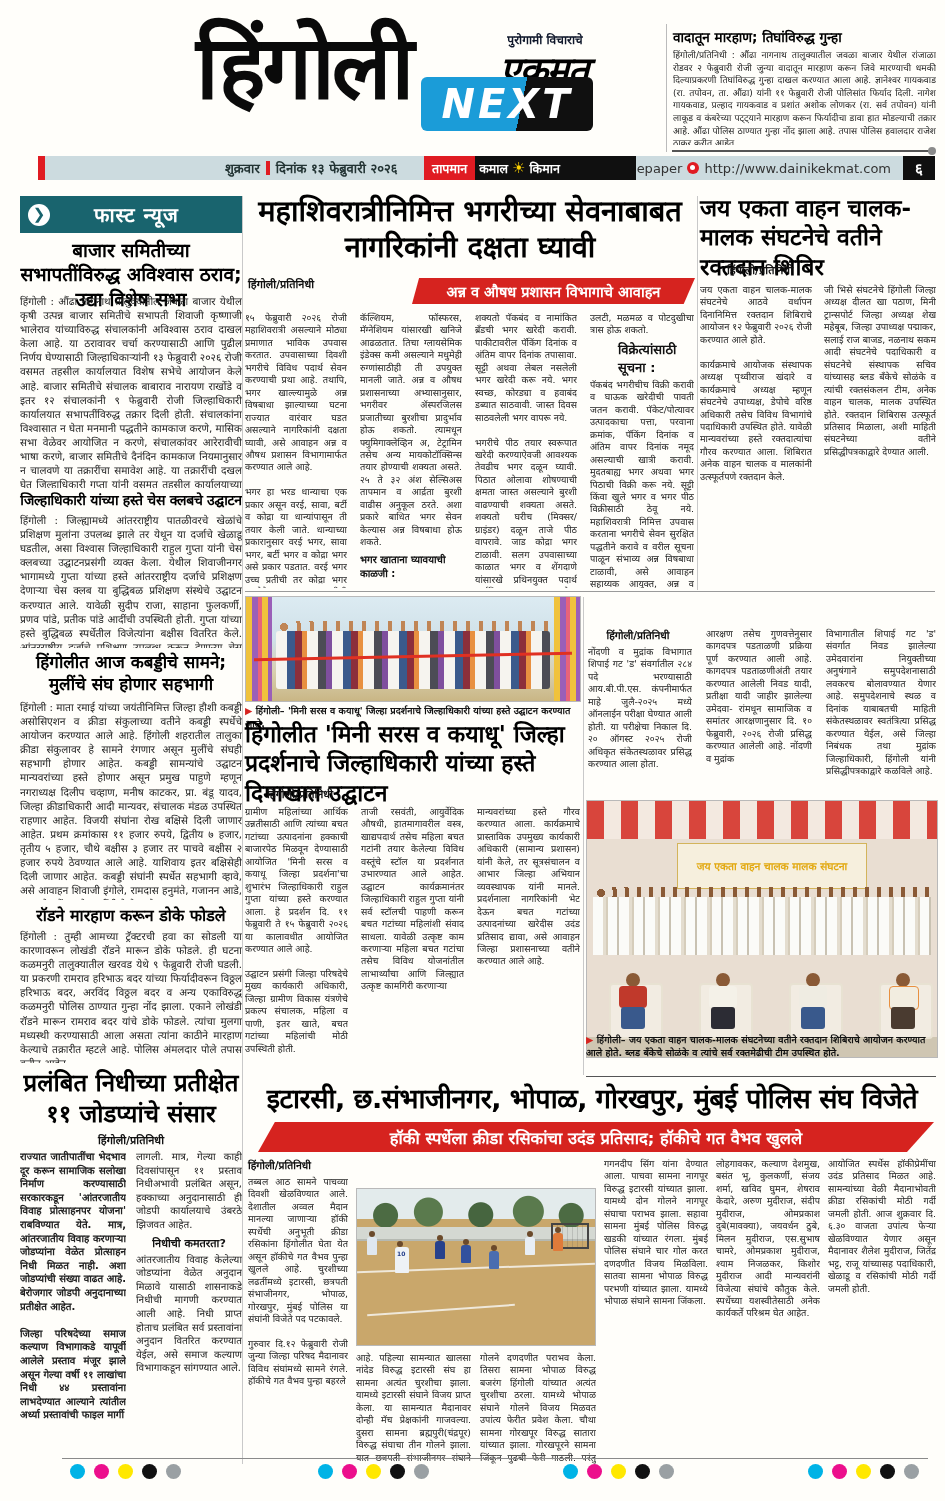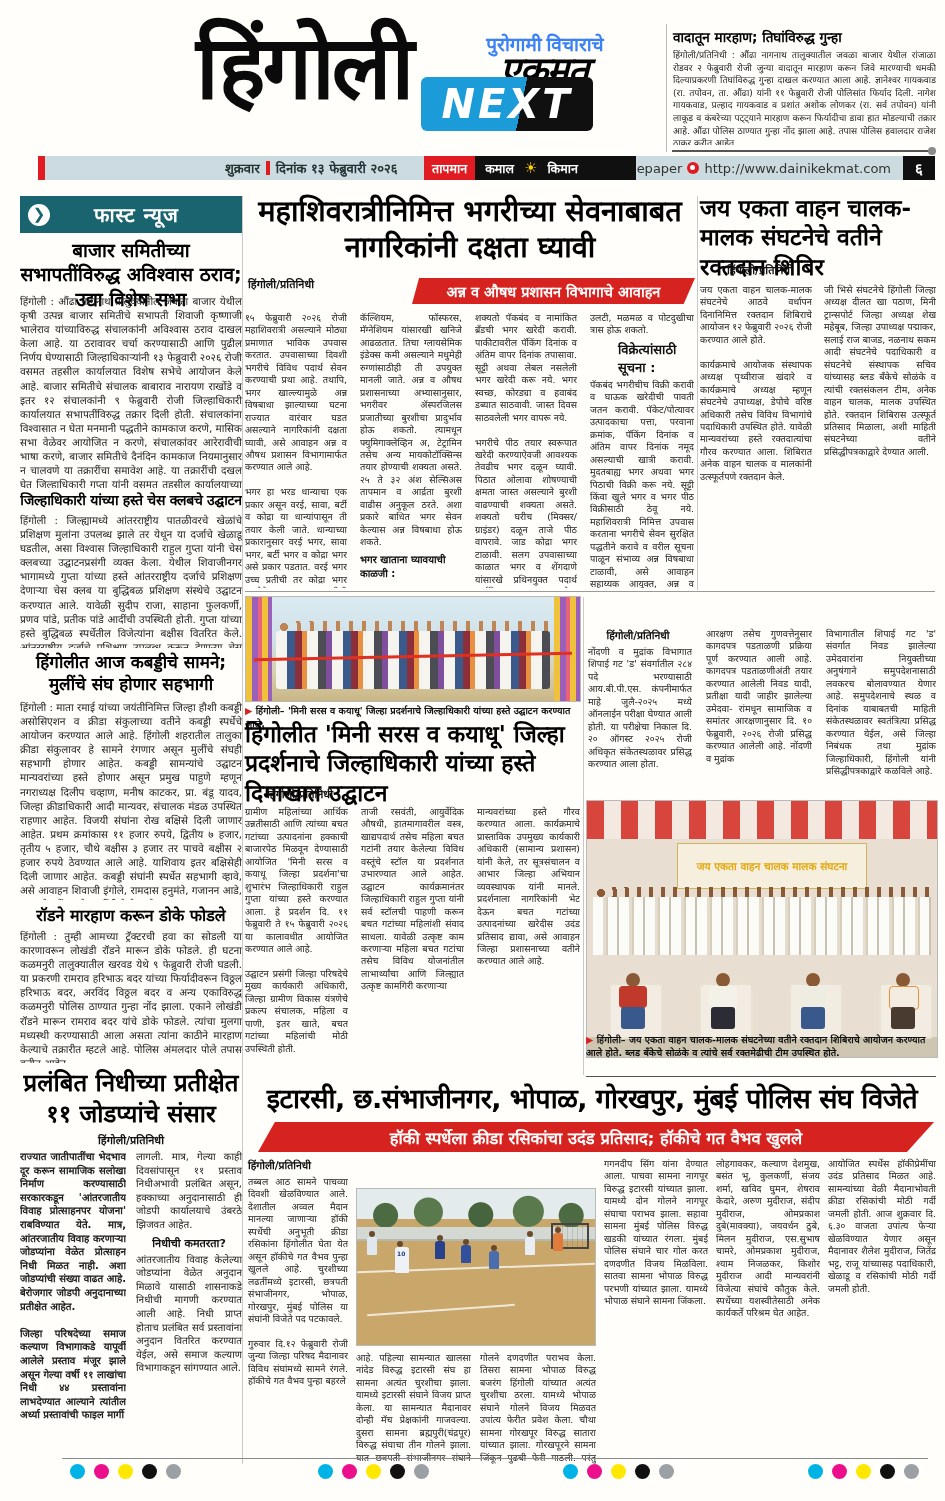--- a/index.html
+++ b/index.html
@@ -8,39 +8,39 @@
   .abs{position:absolute;}
   .ah{font-weight:bold;color:#000;text-align:center;line-height:1.28;}
   .bt{text-align:justify;color:#222;white-space:pre-line;overflow:hidden;}
   .byline{font-weight:bold;text-align:center;color:#111;}
   .subhead{font-weight:bold;text-align:center;color:#111;margin:3px 0;}
   .vr{position:absolute;width:1px;background:#c9c9c9;}
   .hr{position:absolute;height:1px;background:#9a9a9a;}
 
   
   .mast-title{left:196px;top:16px;font-size:88px;font-weight:800;color:#0a0a0a;line-height:1.18;letter-spacing:-3px;}
-  .tagline{left:480px;top:31px;font-size:19px;font-weight:bold;color:#3b82f6;width:130px;text-align:center;font-family:Liberation Serif, serif;}
+  .tagline{left:480px;top:31px;font-size:12px;font-weight:bold;color:#0f172a;width:130px;text-align:center;}
   .brand{left:474px;top:43px;font-size:37px;font-weight:800;color:#000000;width:140px;text-align:center;font-style:italic;letter-spacing:-1px;}
   .next-logo{left:421px;top:77px;width:172px;height:54px;border-radius:6px;
      background:linear-gradient(102deg,#1b9cd8 0 58%,#101010 58% 100%);
      color:#fff;font-weight:800;font-size:40px;font-style:italic;letter-spacing:3px;
      display:flex;align-items:center;justify-content:center;}
   .tr-box{left:666px;top:24px;width:270px;height:128px;border-left:1px solid #bbb;padding-left:6px;box-sizing:border-box;}
   .tr-head{font-size:13.5px;font-weight:bold;color:#000;margin:4px 0 3px 0;}
   .tr-body{font-size:9px;line-height:1.4;text-align:justify;color:#222;height:96px;overflow:hidden;}
   .tr-rule{left:672px;top:150px;width:262px;height:2px;background:#555;}
   .tr-dot{position:absolute;right:-2px;top:-3px;width:8px;height:8px;border-radius:50%;background:#8b8b8b;}
 
   
   .datebar{left:38px;top:156px;width:897px;height:24px;background:#ccdbdf;display:flex;align-items:center;}
   .db-red{width:7px;height:24px;background:#e01b22;}
   .db-date{margin-left:180px;font-size:13px;font-weight:bold;color:#233;display:flex;gap:6px;align-items:center;}
   .db-sep{width:4px;height:14px;background:#e01b22;display:inline-block;}
   .tempbox{position:absolute;left:386px;top:0;width:212px;height:24px;background:#101010;color:#fff;
-           display:flex;align-items:center;gap:10px;font-size:12.5px;font-weight:bold;}
+           display:flex;align-items:center;gap:4px;font-size:12.5px;font-weight:bold;}
   .temp-label{background:#e01b22;padding:3px 8px;height:18px;display:flex;align-items:center;}
   .sun{color:#ffd200;font-size:15px;}
   .epaper{position:absolute;right:44px;top:0;height:24px;display:flex;align-items:center;gap:5px;font-size:13px;color:#333;}
   .ep-ic{width:12px;height:12px;border-radius:50%;background:#e01b22;display:inline-block;position:relative;}
   .ep-ic:after{content:"";position:absolute;left:3px;top:3px;width:5px;height:5px;border-radius:50%;background:#fff;}
   .pagenum{position:absolute;right:0;top:0;width:32px;height:24px;background:#101010;color:#fff;
            font-size:15px;font-weight:bold;display:flex;align-items:center;justify-content:center;}
 
   
   .fastnews{left:20px;top:196px;width:222px;height:37px;background:#19646e;color:#fff;

